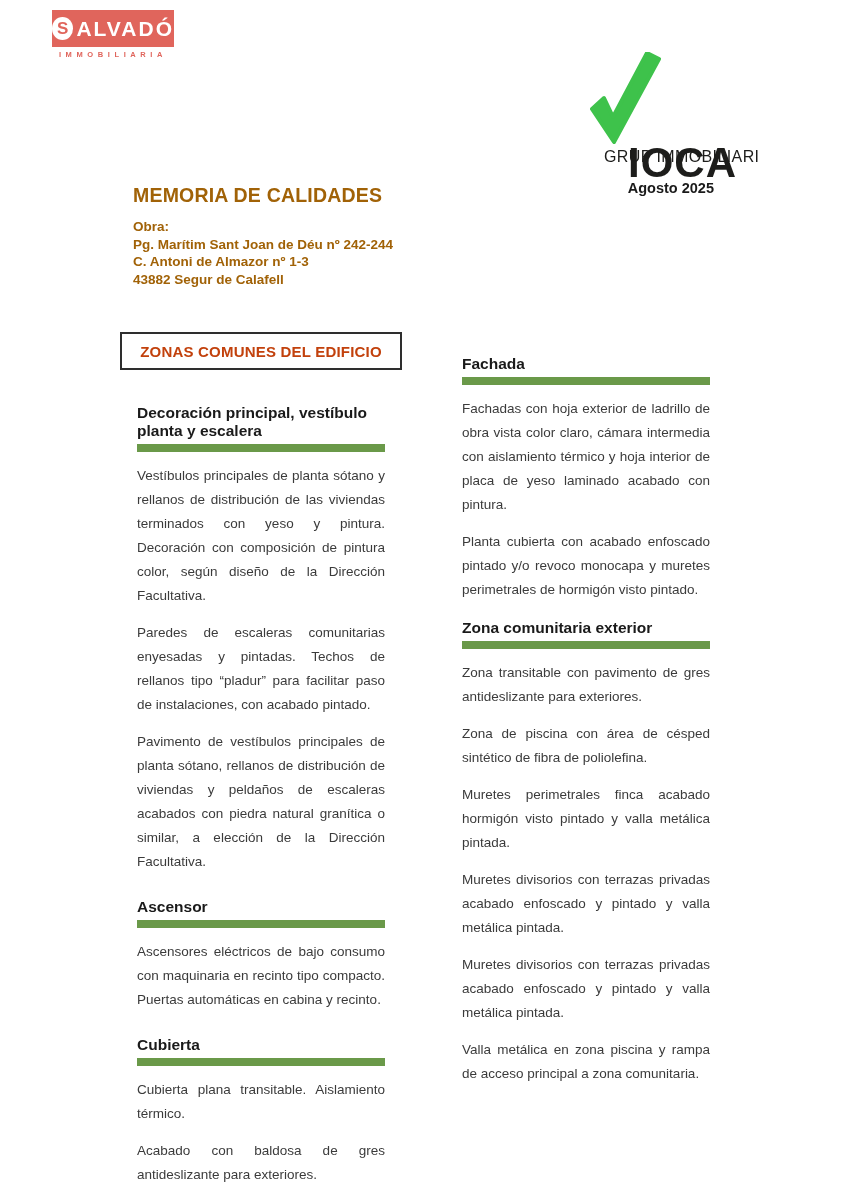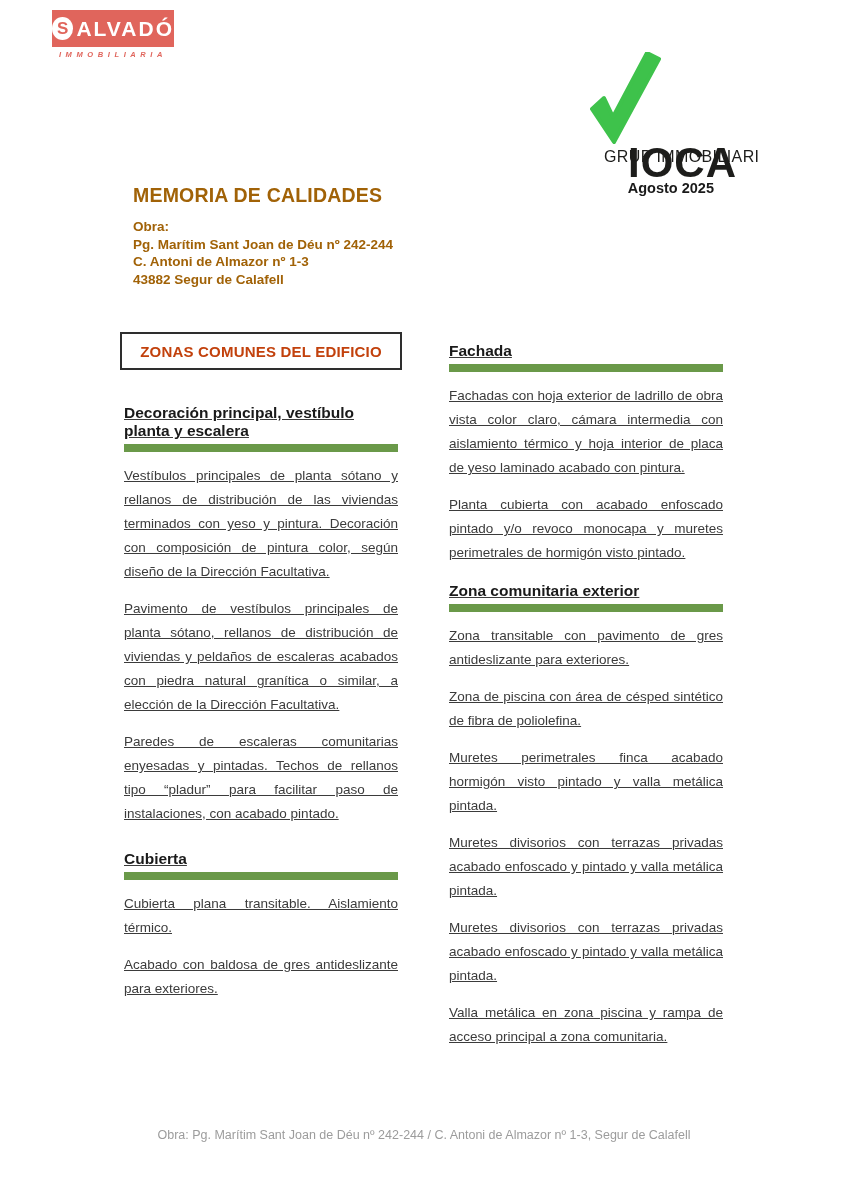--- a/index.html
+++ b/index.html
@@ -15,21 +15,21 @@
     align-items:center; justify-content:center; gap:3px;
   }
   .salvado-s {
     display:inline-flex; align-items:center; justify-content:center;
     width:23px; height:23px; border-radius:50%; background:#fff;
     color:var(--salvado,#e0655c); font-weight:bold; font-size:17px;
   }
   .salvado-rest { color:#fff; font-weight:bold; font-size:21px; letter-spacing:2px; }
   .salvado-sub {
     margin-top:3px; text-align:center; color:var(--salvado,#e0655c);
-    font-size:7.5px; font-weight:bold; letter-spacing:4.6px; white-space:nowrap;font-style:italic;
+    font-size:7.5px; font-weight:bold; letter-spacing:4.6px; white-space:nowrap;
   }
 
   
   .vioca { position:absolute; left:590px; top:52px; width:155px; height:115px; }
   .vioca-check { position:absolute; left:0; top:0; width:71px; height:92px; }
   .vioca-name {
     position:absolute; left:38px; top:104px; font-size:42px; line-height:1;
     font-weight:bold; color:#1d1d1b; letter-spacing:1px;
   }
   .vioca-sub {
@@ -58,21 +58,21 @@
   
   .col { position:absolute; width:282px; }
   .col-left  { left:120px; top:332px; }
   .col-right { left:445px; top:338px; }
 
   .zone-box {
     border:2px solid #2e2e2e; height:34px; display:flex; align-items:center;
     justify-content:center; font-size:15px; font-weight:bold; color:#c2410c;
     letter-spacing:0.2px; margin-bottom:34px;
   }
-  .sec { margin:4px;text-decoration:underline; }
+  .sec { margin:17px; }
   .sec + .sec { margin-top:17px; }
   .sec h2 {
     margin:0 0 4px 0; font-size:15.5px; line-height:18px;
     font-weight:bold; color:#1a1a1a;
   }
   .bar { height:8px; background:var(--section-bar,#6a9949); margin-bottom:12px; }
   .sec p {
     margin:0 0 13px 0; font-size:13.5px; line-height:24px;
     text-align:justify; color:#3b3b3b;
   }
@@ -115,24 +115,29 @@
     <div>43882 Segur de Calafell</div>
   </div>
 
   <div class="col col-left">
     <div class="zone-box">ZONAS COMUNES DEL EDIFICIO</div>
 
     <div class="sec">
       <h2>Decoración principal, vestíbulo planta y escalera</h2>
       <div class="bar"></div>
       <p>Vestíbulos principales de planta sótano y rellanos de distribución de las viviendas terminados con yeso y pintura. Decoración con composición de pintura color, según diseño de la Dirección Facultativa.</p>
+      <p>Paredes de escaleras comunitarias enyesadas y pintadas. Techos de rellanos tipo “pladur” para facilitar paso de instalaciones, con acabado pintado.</p>
       <p>Pavimento de vestíbulos principales de planta sótano, rellanos de distribución de viviendas y peldaños de escaleras acabados con piedra natural granítica o similar, a elección de la Dirección Facultativa.</p>
-      <p>Paredes de escaleras comunitarias enyesadas y pintadas. Techos de rellanos tipo “pladur” para facilitar paso de instalaciones, con acabado pintado.</p>
     </div>
 
+    <div class="sec" style="margin-top:24px;">
+      <h2>Ascensor</h2>
+      <div class="bar"></div>
+      <p>Ascensores eléctricos de bajo consumo con maquinaria en recinto tipo compacto. Puertas automáticas en cabina y recinto.</p>
+    </div>
 
     <div class="sec" style="margin-top:24px;">
       <h2>Cubierta</h2>
       <div class="bar"></div>
       <p>Cubierta plana transitable. Aislamiento térmico.</p>
       <p>Acabado con baldosa de gres antideslizante para exteriores.</p>
     </div>
   </div>
 
   <div class="col col-right">
@@ -148,15 +153,14 @@
       <div class="bar"></div>
       <p>Zona transitable con pavimento de gres antideslizante para exteriores.</p>
       <p>Zona de piscina con área de césped sintético de fibra de poliolefina.</p>
       <p>Muretes perimetrales finca acabado hormigón visto pintado y valla metálica pintada.</p>
       <p>Muretes divisorios con terrazas privadas acabado enfoscado y pintado y valla metálica pintada.</p>
       <p>Muretes divisorios con terrazas privadas acabado enfoscado y pintado y valla metálica pintada.</p>
       <p>Valla metálica en zona piscina y rampa de acceso principal a zona comunitaria.</p>
     </div>
   </div>
 
-  <div class="footer">Obra: Pg. Marítim Sant Joan de Déu nº 242-244 / C. Antoni de Almazor nº 1-3, Segur de Calafell</div>
 
 </div>
 
 </body></html>

